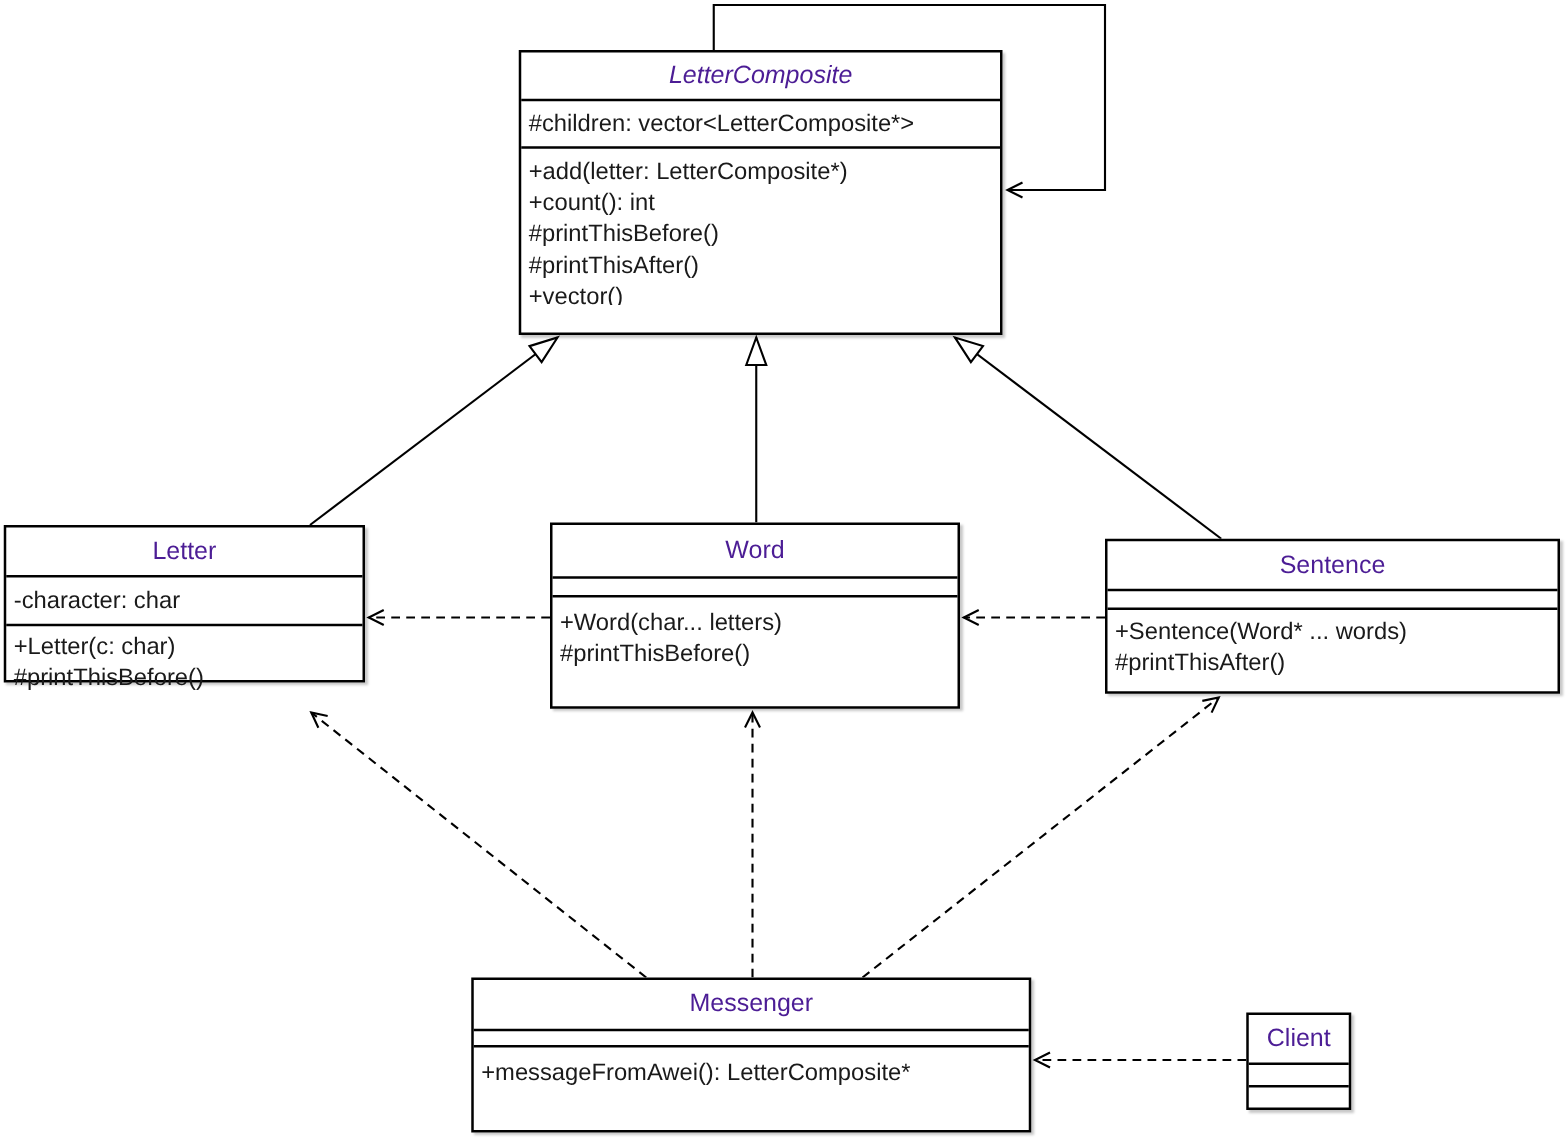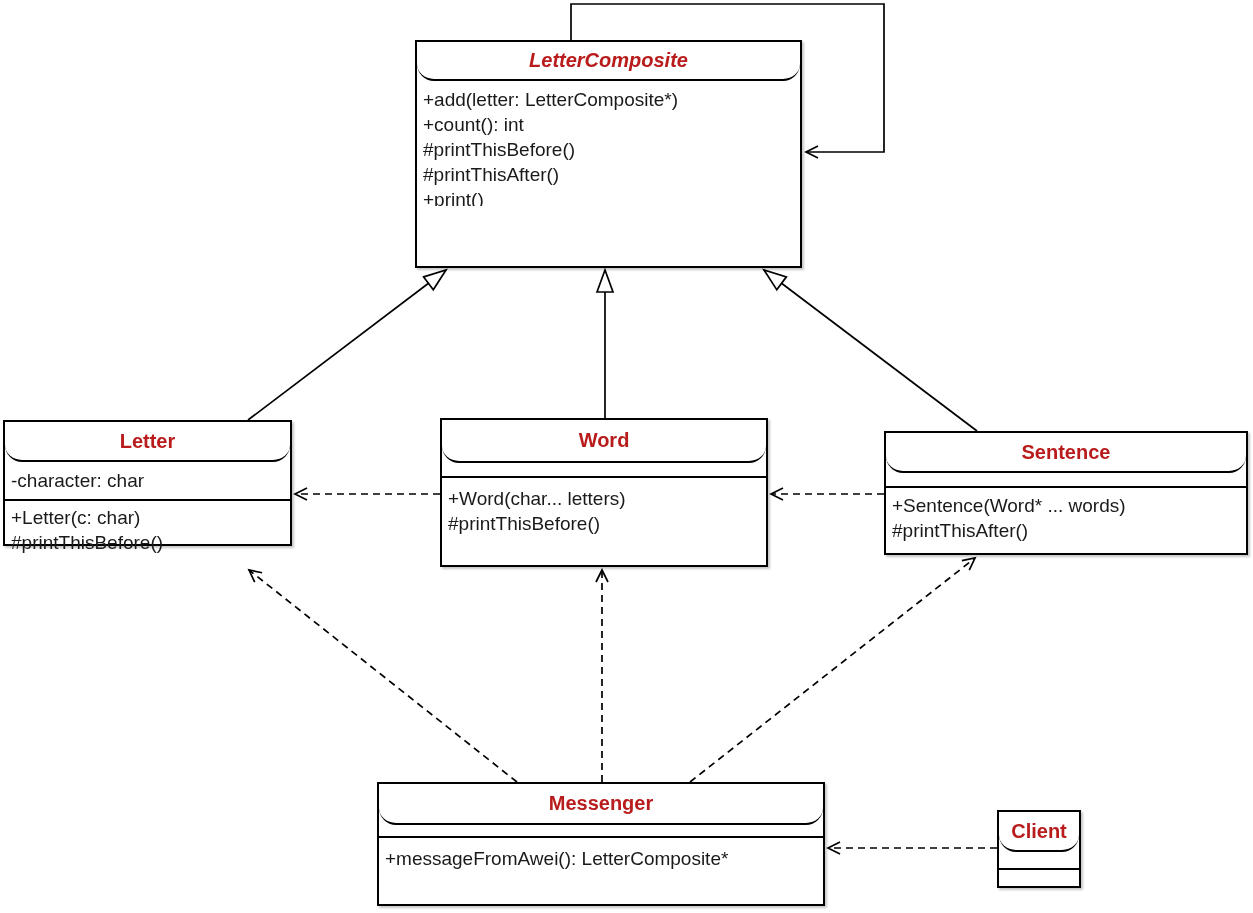--- a/index.html
+++ b/index.html
@@ -27,27 +27,26 @@
     background: #ffffff;
     border: 2px solid #000000;
     box-shadow: 2px 2px 2px rgba(0,0,0,0.22);
     color: #1a1a1a;
   }
   .uml-title {
     box-sizing: border-box;
     display: flex;
     align-items: center;
     justify-content: center;
-    font-weight: bold;
+    font-weight: normal;
     font-size: 20px;
     border-bottom: 2px solid #000000;
-    color: #b91c1c;
+    color: #4c1d95;
     white-space: nowrap;
     overflow: hidden;
-    border-radius: 17px;
   }
   .uml-title.italic { font-style: italic; }
   .uml-attrs {
     box-sizing: border-box;
     display: flex;
     flex-direction: column;
     justify-content: center;
     border-bottom: 2px solid #000000;
     overflow: hidden;
   }
@@ -91,26 +90,29 @@
     <line class="edge dashed" x1="440" y1="494" x2="295" y2="494" marker-end="url(#openArrow)"></line>
     <line class="edge dashed" x1="884" y1="494" x2="771" y2="494" marker-end="url(#openArrow)"></line>
     <line class="edge dashed" x1="517" y1="782" x2="249" y2="570" marker-end="url(#openArrow)"></line>
     <line class="edge dashed" x1="602" y1="782" x2="602" y2="570" marker-end="url(#openArrow)"></line>
     <line class="edge dashed" x1="690" y1="782" x2="975" y2="558" marker-end="url(#openArrow)"></line>
     <line class="edge dashed" x1="997" y1="848" x2="828" y2="848" marker-end="url(#openArrow)"></line>
   </svg>
 
   <div class="uml-class" style="left:415px; top:40px; width:387px; height:228px;">
     <div class="uml-title italic" style="height:39px;">LetterComposite</div>
+    <div class="uml-attrs" style="height:38px;">
+      <div class="uml-line">#children: vector&lt;LetterComposite*&gt;</div>
+    </div>
     <div class="uml-methods" style="height:125px;">
       <div class="uml-line">+add(letter: LetterComposite*)</div>
       <div class="uml-line">+count(): int</div>
       <div class="uml-line">#printThisBefore()</div>
       <div class="uml-line">#printThisAfter()</div>
-      <div class="uml-line">+print()</div>
+      <div class="uml-line">+vector()</div>
     </div>
   </div>
 
   <div class="uml-class" style="left:3px; top:420px; width:289px; height:126px;">
     <div class="uml-title" style="height:40px;">Letter</div>
     <div class="uml-attrs" style="height:39px;">
       <div class="uml-line">-character: char</div>
     </div>
     <div class="uml-methods" style="height:62px; padding-top:4px;">
       <div class="uml-line">+Letter(c: char)</div>

